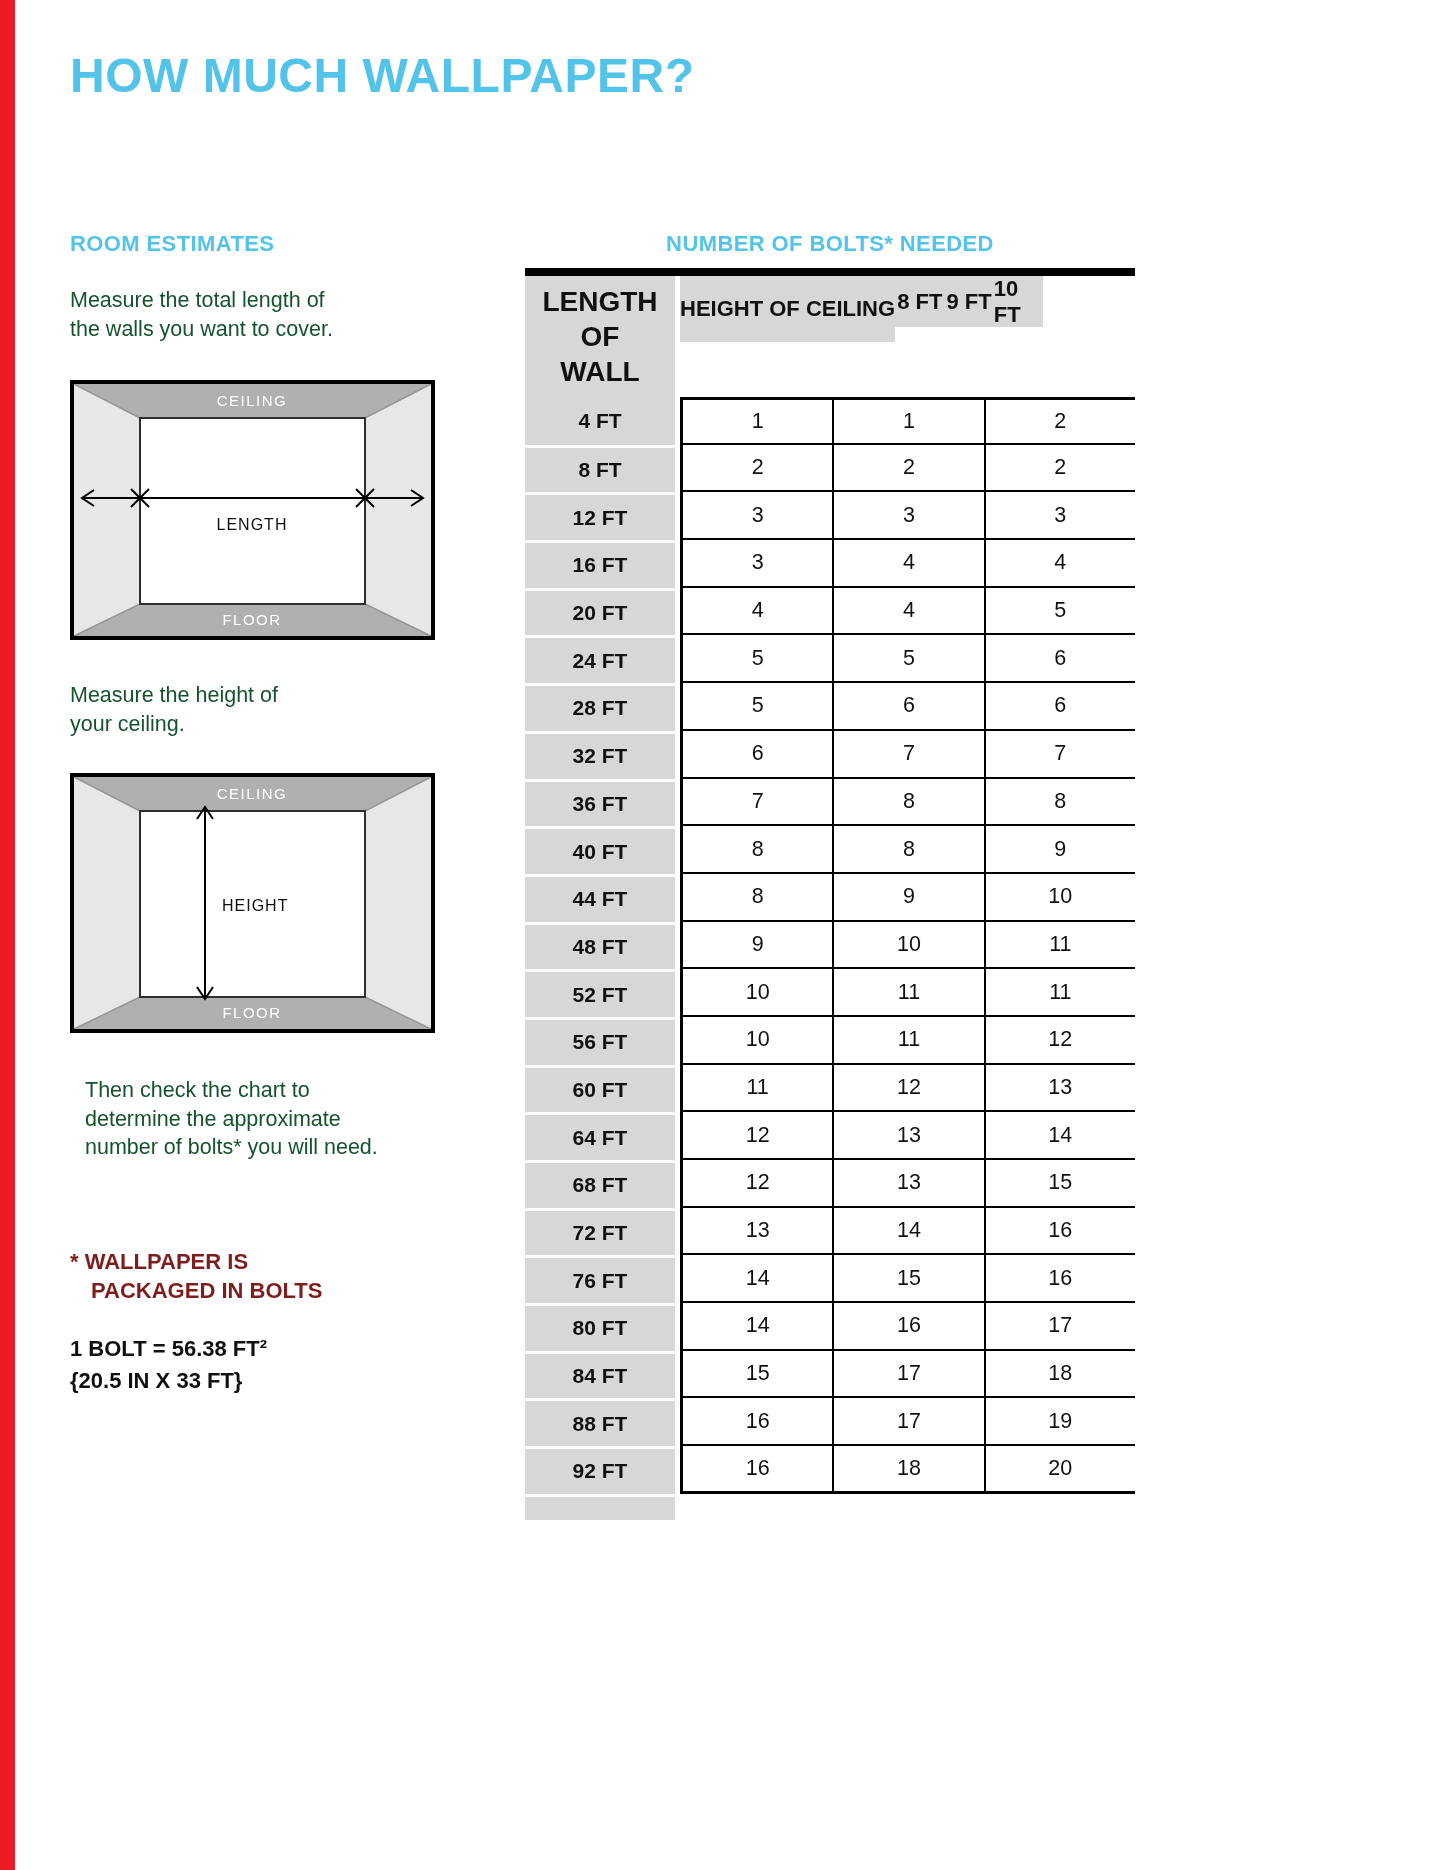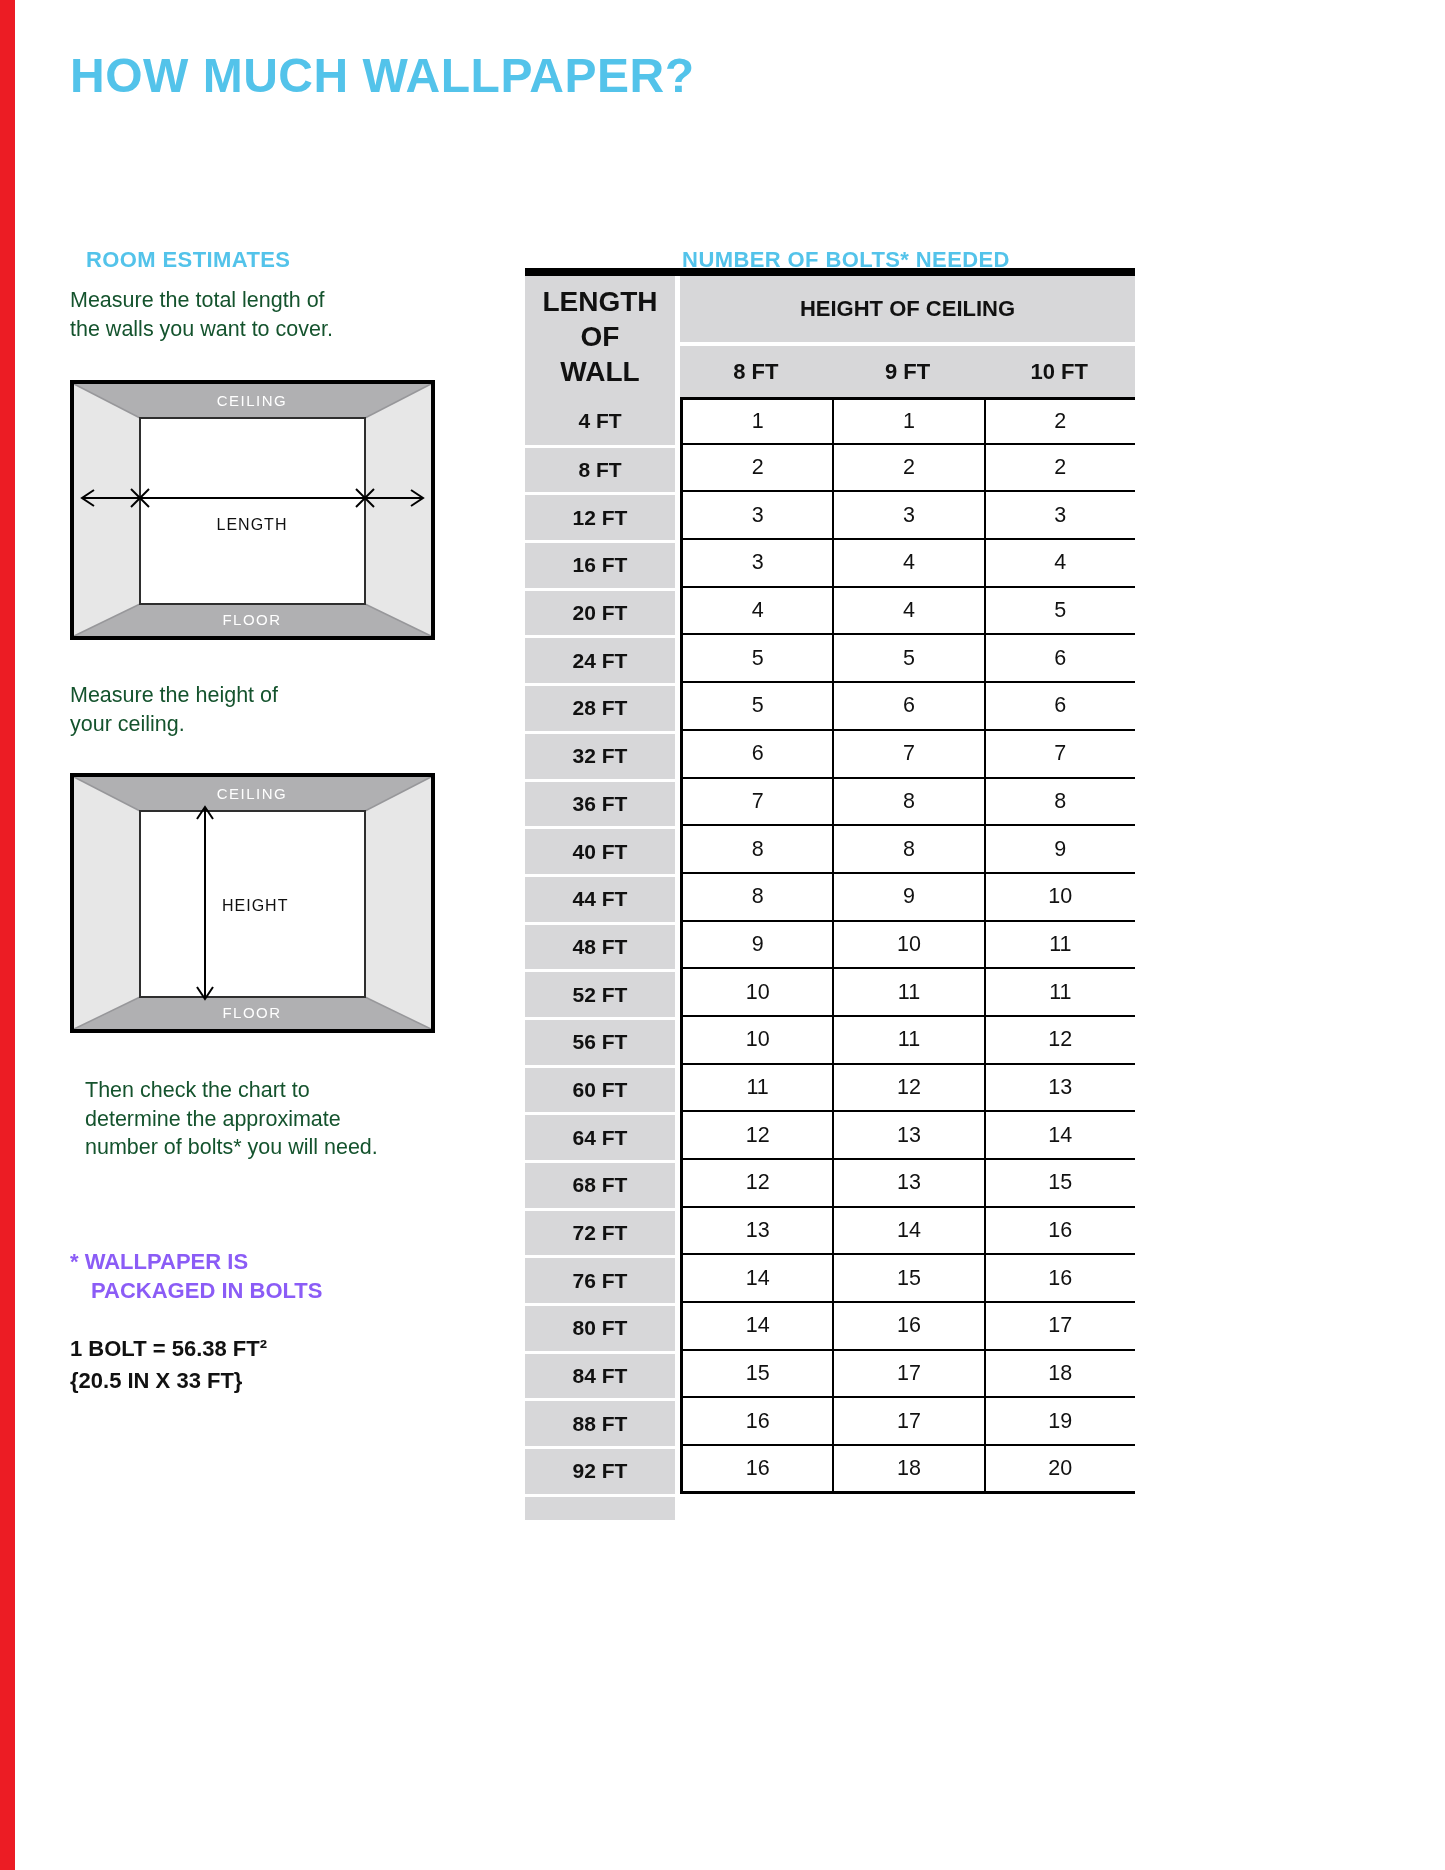--- a/index.html
+++ b/index.html
@@ -22,21 +22,21 @@
     position: absolute;
     left: 70px; top: 48px;
     margin: 0;
     font-size: 48px;
     font-weight: 700;
     letter-spacing: 0.5px;
     color: #53C3EA;
   }
   .sec-heading {
     position: absolute;
-    margin: 16px;
+    margin: 0;
     font-size: 22px;
     font-weight: 700;
     letter-spacing: 0.4px;
     color: #53C3EA;
   }
   .room-heading { left: 70px; top: 231px; }
   .bolts-heading { left: 525px; top: 231px; width: 610px; text-align: center; }
 
   .body-text {
     position: absolute;
@@ -69,21 +69,21 @@
     font-family: "Liberation Sans", sans-serif;
   }
   .measure-text.start { text-anchor: start; }
 
   .footnote {
     position: absolute;
     left: 70px; top: 1247px;
     font-size: 22px;
     font-weight: 700;
     line-height: 1.32;
-    color: #8b5cf6;
+    color: #7f1d1d;
   }
   .footnote .line2 { padding-left: 21px; }
 
   .bolt-eq {
     position: absolute;
     left: 70px; top: 1333px;
     font-size: 22px;
     font-weight: 700;
     line-height: 1.45;
     color: #111111;
@@ -102,21 +102,21 @@
     width: 150px;
     margin-right: 5px;
     height: 121px;
     background: #D7D7D9;
     display: flex; align-items: center; justify-content: center;
     text-align: center;
     font-weight: 700; font-size: 28px; line-height: 1.25;
     box-sizing: border-box;
     padding: 0 18px;
   }
-  .hdr-right { flex: 1; display: flex; flex-direction: column; border-radius: 24px; }
+  .hdr-right { flex: 1; display: flex; flex-direction: row; border-radius: 24px; }
   .hdr-ceiling {
     height: 66px;
     background: #D7D7D9;
     display: flex; align-items: center; justify-content: center;
     font-weight: 700; font-size: 22px;
     margin-bottom: 4px;
   }
   .hdr-sub { height: 51px; display: flex; }
   .hdr-sub > div {
     flex: 1;

